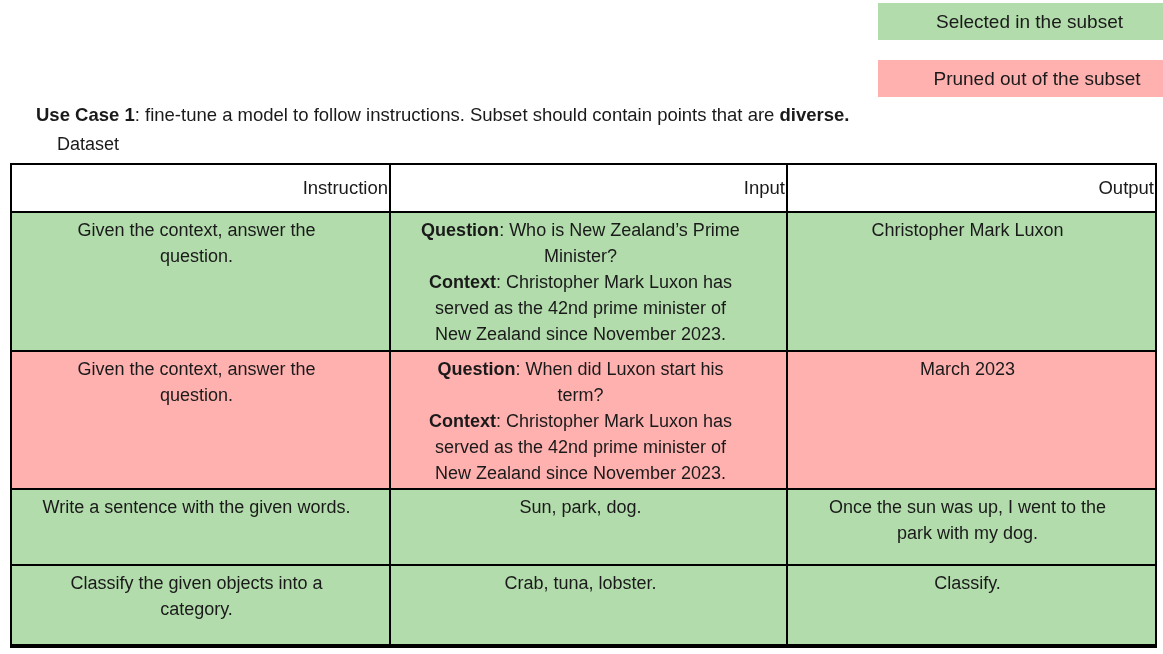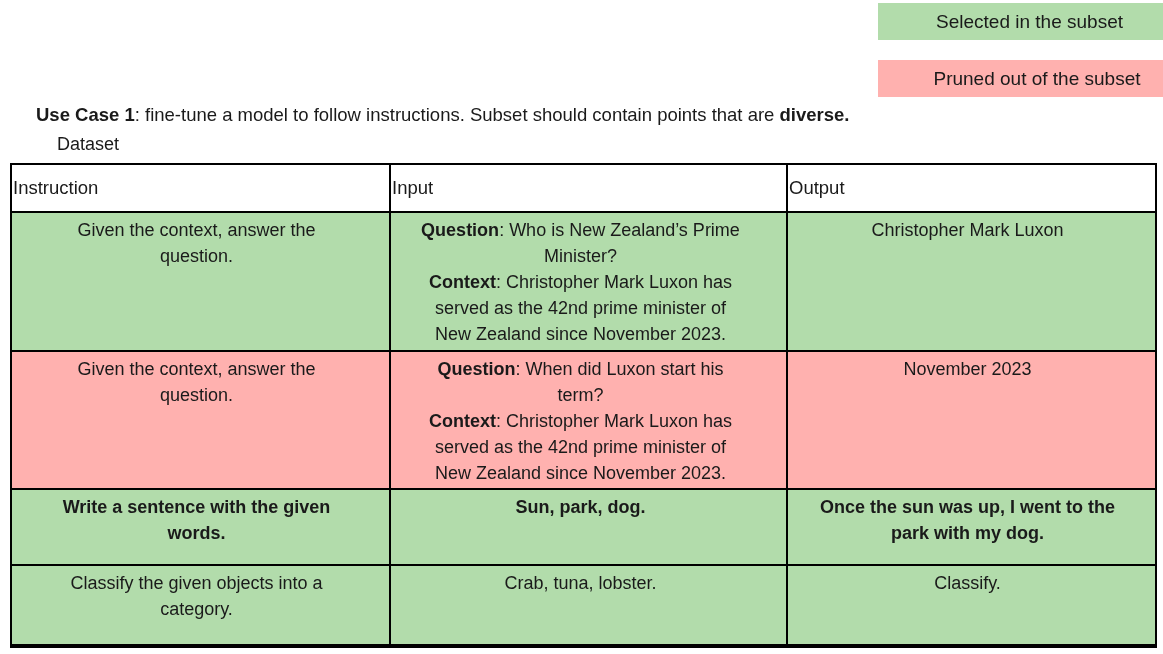--- a/index.html
+++ b/index.html
@@ -60,21 +60,21 @@
     width: 1145px;
     border-collapse: collapse;
     table-layout: fixed;
   }
   table.dataset, .dataset th, .dataset td { border: 2px solid #000; }
   table.dataset { border-bottom-width: 4px; }
   .dataset th {
     height: 44px;
     font-weight: normal;
     font-size: 18.5px;
-    text-align: left;
+    text-align: right;
     vertical-align: middle;
     background: #ffffff;
   }
   .dataset td {
     vertical-align: top;
     text-align: center;
     font-size: 18px;
     line-height: 26px;
     padding: 4px 38px 0 30px;
   }
@@ -122,23 +122,23 @@
             <div><b>Context</b>: Christopher Mark Luxon has served as the 42nd prime minister of New Zealand since November 2023.</div>
           </td>
           <td class="cell-output">Christopher Mark Luxon</td>
         </tr>
         <tr class="row-pruned" style="height: 138px;">
           <td class="cell-instruction">Given the context, answer the question.</td>
           <td class="cell-input">
             <div><b>Question</b>: When did Luxon start his term?</div>
             <div><b>Context</b>: Christopher Mark Luxon has served as the 42nd prime minister of New Zealand since November 2023.</div>
           </td>
-          <td class="cell-output">November 2023</td>
+          <td class="cell-output">March 2023</td>
         </tr>
-        <tr class="row-selected" style="height: 76px; font-weight: bold;">
+        <tr class="row-selected" style="height: 76px;">
           <td class="cell-instruction">Write a sentence with the given words.</td>
           <td class="cell-input">
             <div>Sun, park, dog.</div>
           </td>
           <td class="cell-output">Once the sun was up, I went to the park with my dog.</td>
         </tr>
         <tr class="row-selected" style="height: 81px;">
           <td class="cell-instruction">Classify the given objects into a category.</td>
           <td class="cell-input">
             <div>Crab, tuna, lobster.</div>

